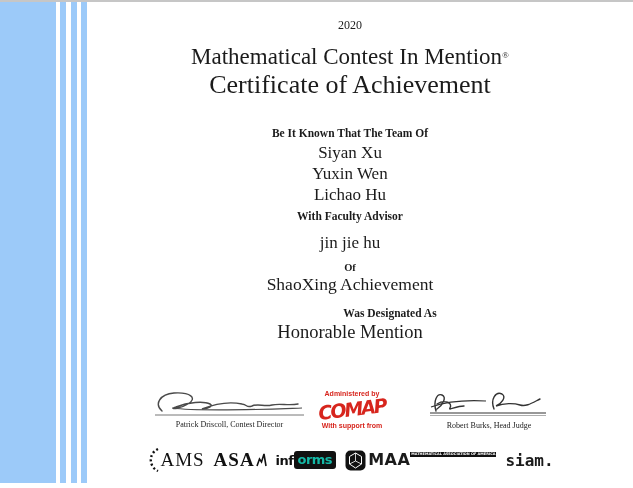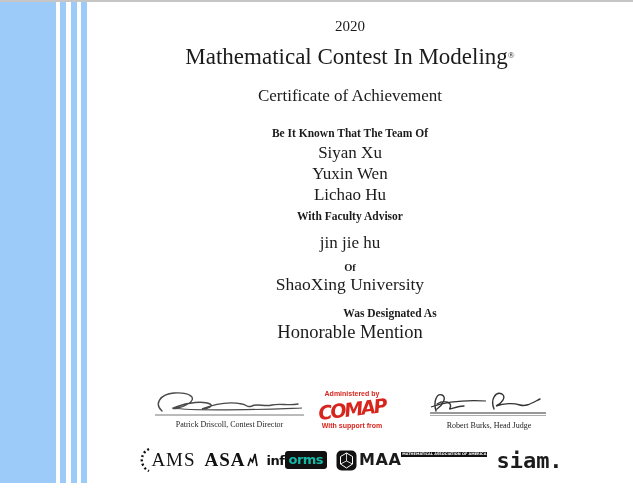--- a/index.html
+++ b/index.html
@@ -8,24 +8,24 @@
     font-family:"Liberation Serif","DejaVu Serif",serif;color:var(--ink);
   }
   
   .topbar{position:absolute;left:0;top:0;width:633px;height:2px;background:var(--topbar-gray);}
   
   .band{position:absolute;left:0;top:2px;width:56px;height:481px;background:var(--band-blue);}
   .stripe{position:absolute;top:2px;width:6px;height:481px;background:var(--band-blue);}
   .stripe.s1{left:60px}.stripe.s2{left:71px}.stripe.s3{left:81px}
   
   .cline{position:absolute;left:88px;width:524px;text-align:center;white-space:nowrap;}
-  .year{top:18px;font-size:15px;}
+  .year{top:18px;font-size:12px;}
   .title{top:44px;font-size:23px;}
   .title sup{font-size:9px;vertical-align:6px;}
-  .subtitle{top:86px;font-size:17px;}
+  .subtitle{top:70px;font-size:26px;}
   .label-sm{font-weight:bold;font-size:11.5px;}
   .intro{top:127px;}
   .members{top:142px;font-size:17px;line-height:21px;}
   .advisor-label{top:210px;}
   .advisor-name{top:233px;font-size:17px;}
   .of-label{top:262px;font-weight:bold;font-size:10.5px;}
   .institution{top:274px;font-size:17.5px;}
   .designation-label{top:307px;padding-left:40px;}
   .designation{top:322px;font-size:18.5px;}
   
@@ -52,52 +52,52 @@
   }
   .logo-item{display:flex;align-items:center;gap:1px;color:#111;}
   .serif-logo{font-family:"Liberation Serif",serif;font-size:19px;letter-spacing:1px;}
   .informs-prefix{font-size:13px;font-weight:bold;letter-spacing:-0.5px;}
   .informs-box{background:#111;color:#14b8a6;font-size:13px;font-weight:bold;
     padding:1px 4px 2px 3px;border-radius:3px;letter-spacing:-0.5px;}
   .maa-wrap{display:flex;align-items:center;gap:2px;}
   .maa-text-col{display:flex;align-items:flex-start;line-height:1;}
   .maa-name{font-size:16px;font-weight:800;letter-spacing:0.5px;}
   .maa-sub{font-size:3.5px;font-weight:bold;background:#111;color:#fff;padding:0.5px 1px;white-space:nowrap;}
-  .siam{font-size:22px;font-weight:800;letter-spacing:0px;font-family:"DejaVu Sans Mono",monospace;}
+  .siam{font-size:16px;font-weight:800;letter-spacing:0px;font-family:"DejaVu Sans Mono",monospace;}
 </style>
 </head>
 <body>
 
 <div id="certificate-page">
 
   <div class="topbar"></div>
   <div class="band"></div>
   <div class="stripe s1"></div>
   <div class="stripe s2"></div>
   <div class="stripe s3"></div>
 
   <div class="cline year">2020</div>
 
-  <div class="cline title"><span>Mathematical Contest In Modeling</span><sup>®</sup></div>
+  <div class="cline title"><span>Mathematical Contest In Mention</span><sup>®</sup></div>
 
   <div class="cline subtitle">Certificate of Achievement</div>
 
   <div class="cline label-sm intro">Be It Known That The Team Of</div>
 
   <div class="cline members">
     <div>Siyan Xu</div>
     <div>Yuxin Wen</div>
     <div>Lichao Hu</div>
   </div>
 
   <div class="cline label-sm advisor-label">With Faculty Advisor</div>
   <div class="cline of-label">Of</div>
 
   <div class="cline advisor-name">jin jie hu</div>
-  <div class="cline institution">ShaoXing University</div>
+  <div class="cline institution">ShaoXing Achievement</div>
 
   <div class="cline label-sm designation-label">Was Designated As</div>
   <div class="cline designation">Honorable Mention</div>
 
   <div class="sigblock" id="sig-left">
     <svg class="sig-svg" width="155" height="31" viewBox="0 0 155 31">
       <path d="M10,23 C2,16 8,6 22,5 C38,4 46,10 36,16 C28,21 16,22 24,19 C36,14 52,13 58,16 C62,18 56,21 50,21 C60,17 76,13 90,16 C96,17 94,20 100,18 C106,15 112,19 120,17 C128,15 136,18 146,16" fill="none" stroke="currentColor" stroke-width="1.4" stroke-linecap="round"></path>
       <path d="M20,20 C50,24 120,21 150,20" fill="none" stroke="currentColor" stroke-width="1.1"></path>
       <line x1="3" y1="27" x2="152" y2="27" stroke="#777" stroke-width="1"></line>
     </svg>

